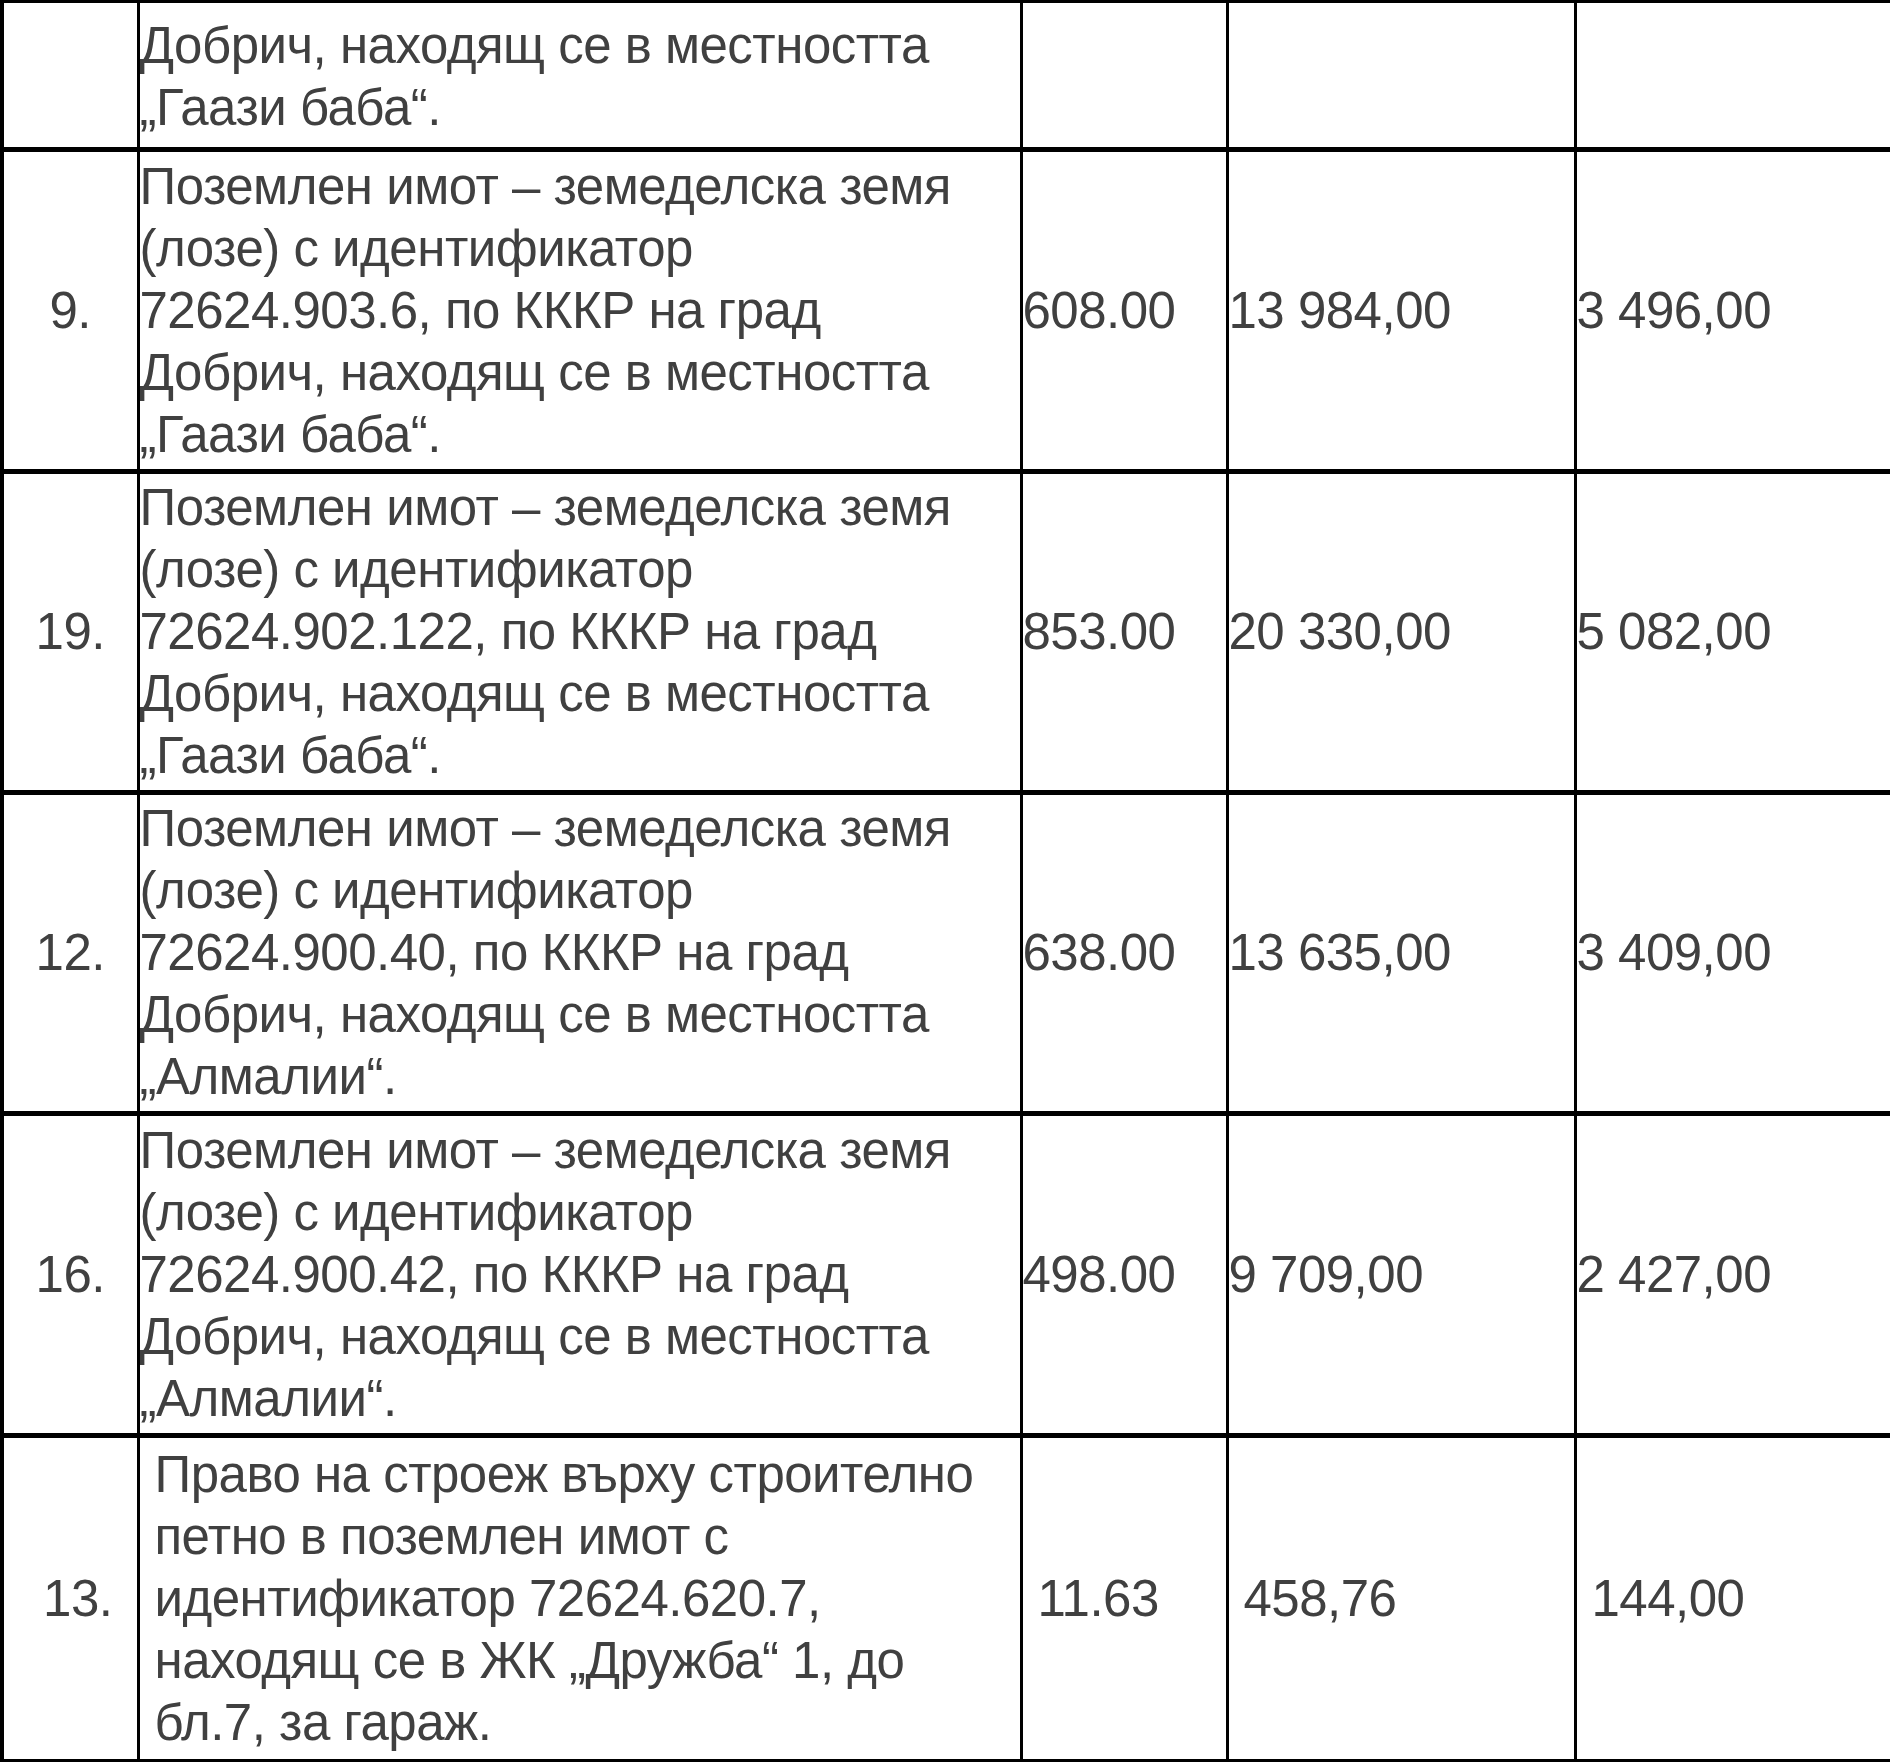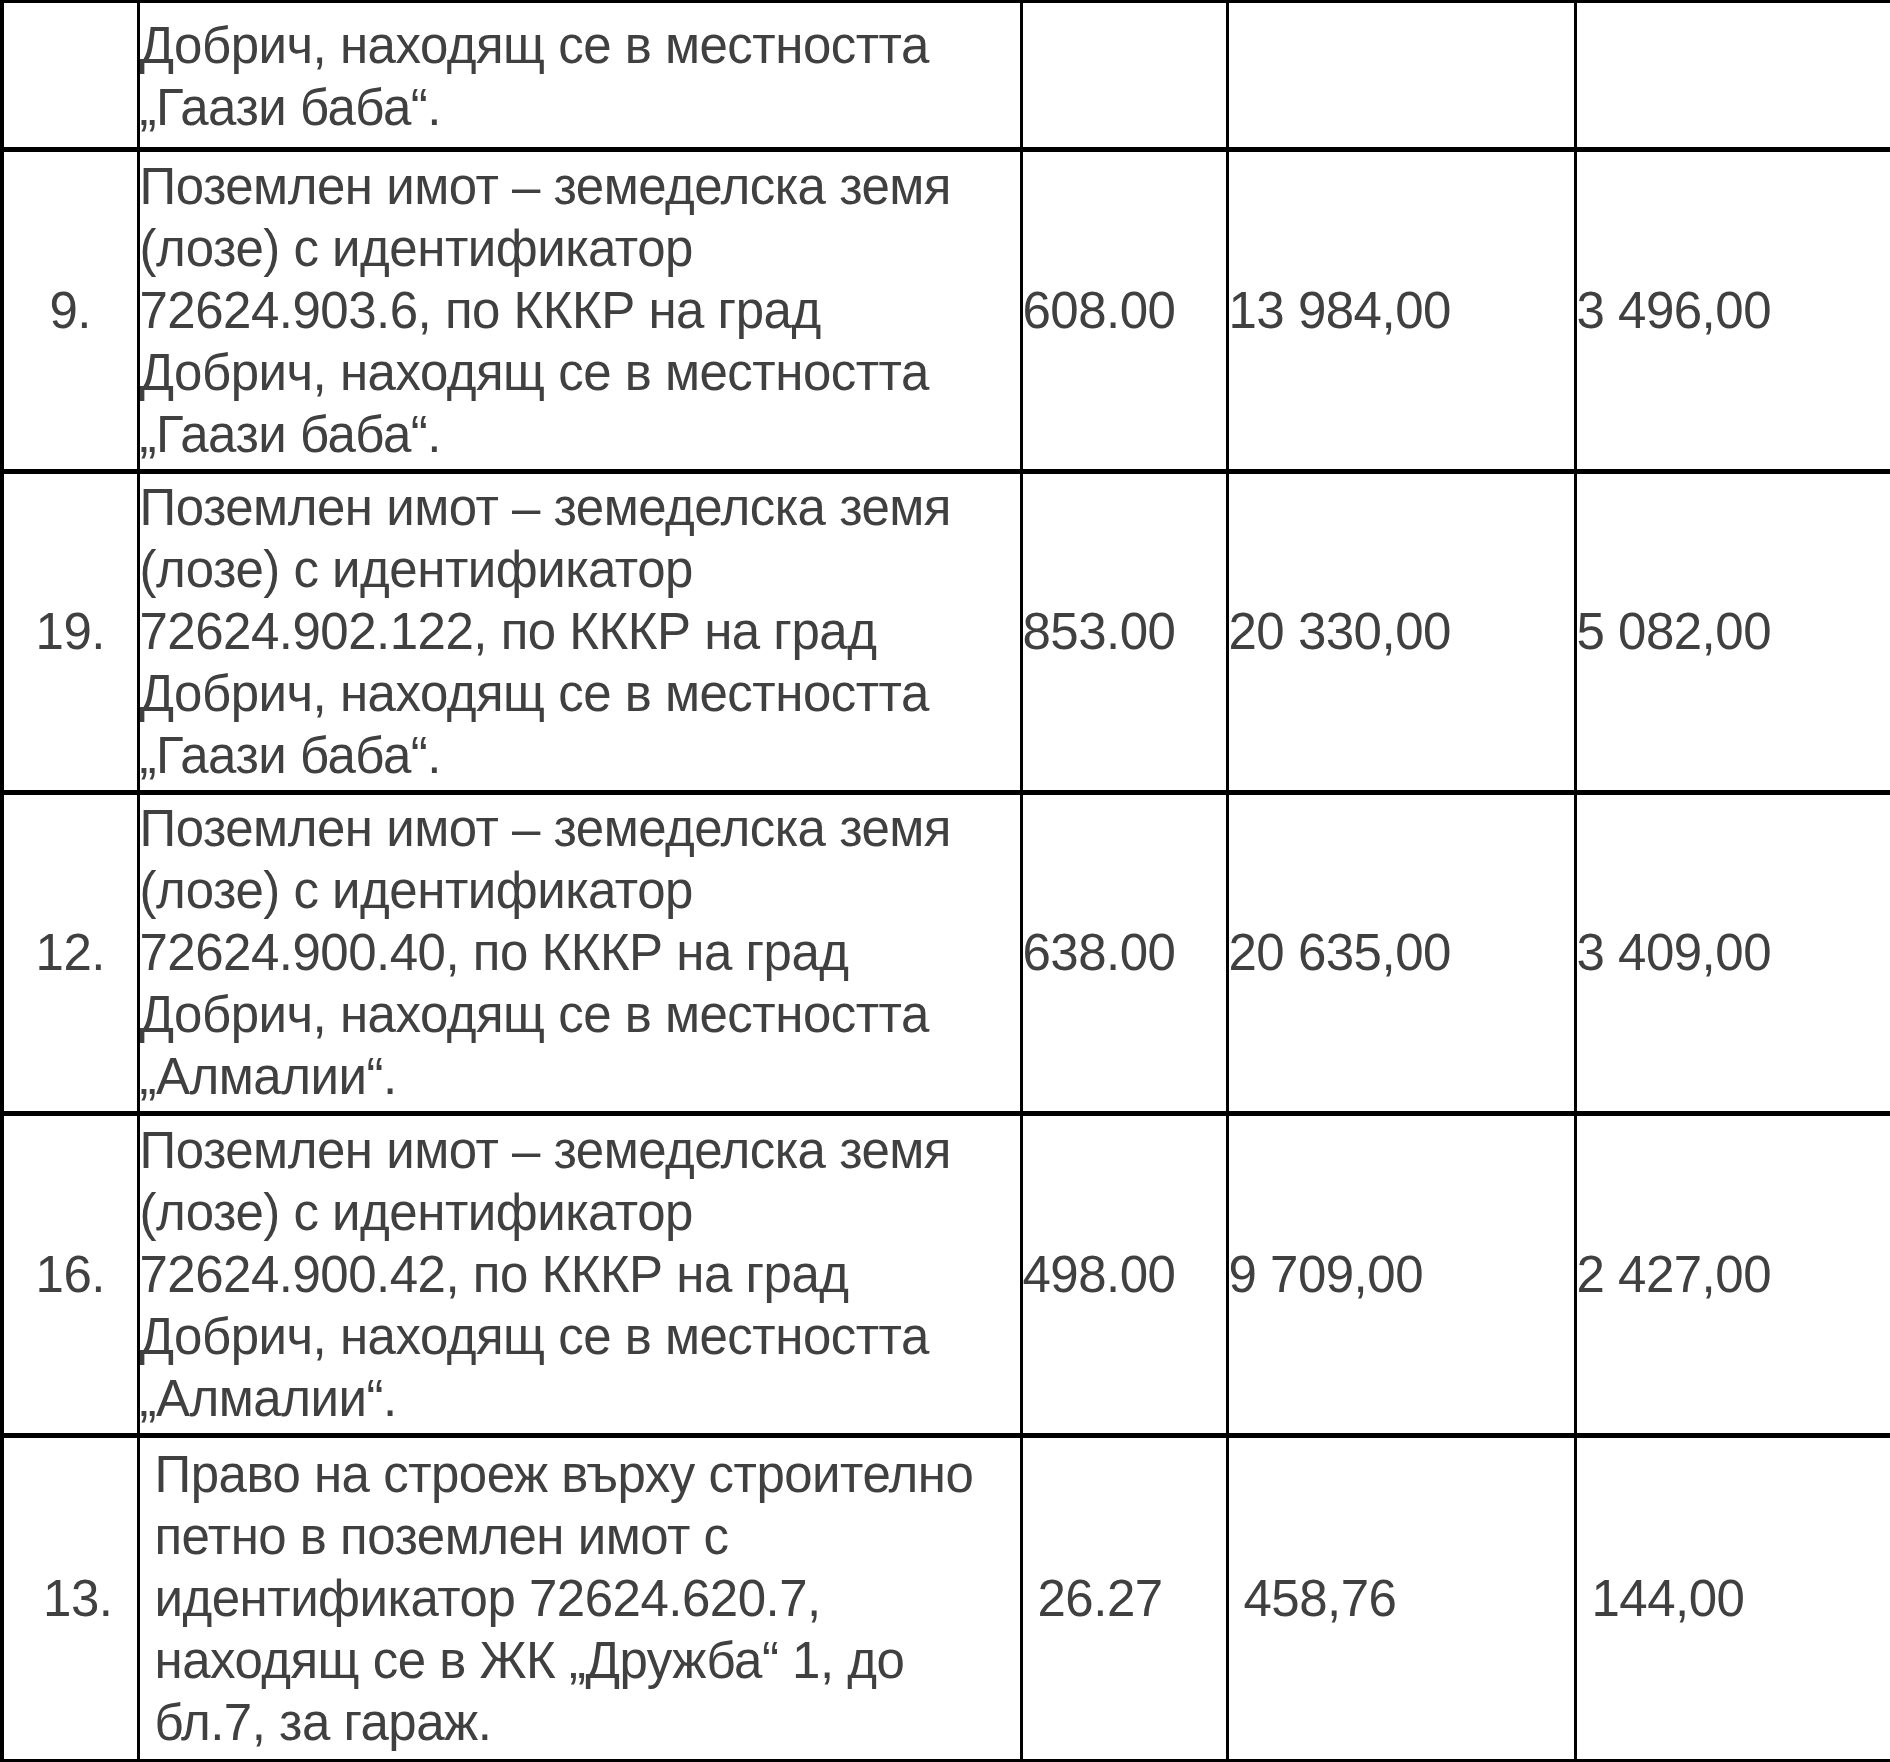--- a/index.html
+++ b/index.html
@@ -99,39 +99,39 @@
       <td class="value-cell">5 082,00</td>
     </tr>
     <tr style="height:321px">
       <td class="num-cell">12.</td>
       <td class="desc-cell">Поземлен имот – земеделска земя
 (лозе) с идентификатор
 72624.900.40, по КККР на град
 Добрич, находящ се в местността
 „Алмалии“.</td>
       <td class="value-cell">638.00</td>
-      <td class="value-cell">20 635,00</td>
+      <td class="value-cell">13 635,00</td>
       <td class="value-cell">3 409,00</td>
     </tr>
     <tr style="height:322px">
       <td class="num-cell">16.</td>
       <td class="desc-cell">Поземлен имот – земеделска земя
 (лозе) с идентификатор
 72624.900.42, по КККР на град
 Добрич, находящ се в местността
 „Алмалии“.</td>
       <td class="value-cell">498.00</td>
       <td class="value-cell">9 709,00</td>
       <td class="value-cell">2 427,00</td>
     </tr>
     <tr style="height:326px">
       <td class="num-cell">13.</td>
       <td class="desc-cell">Право на строеж върху строително
 петно в поземлен имот с
 идентификатор 72624.620.7,
 находящ се в ЖК „Дружба“ 1, до
 бл.7, за гараж.</td>
-      <td class="value-cell">26.27</td>
+      <td class="value-cell">11.63</td>
       <td class="value-cell">458,76</td>
       <td class="value-cell">144,00</td>
     </tr>
   </tbody>
 </table>
 
 </body></html>

